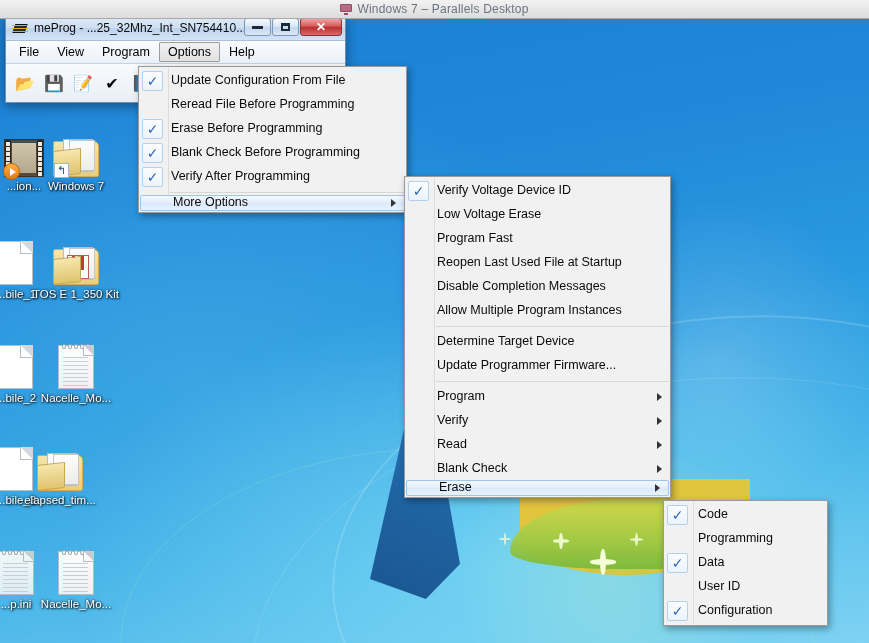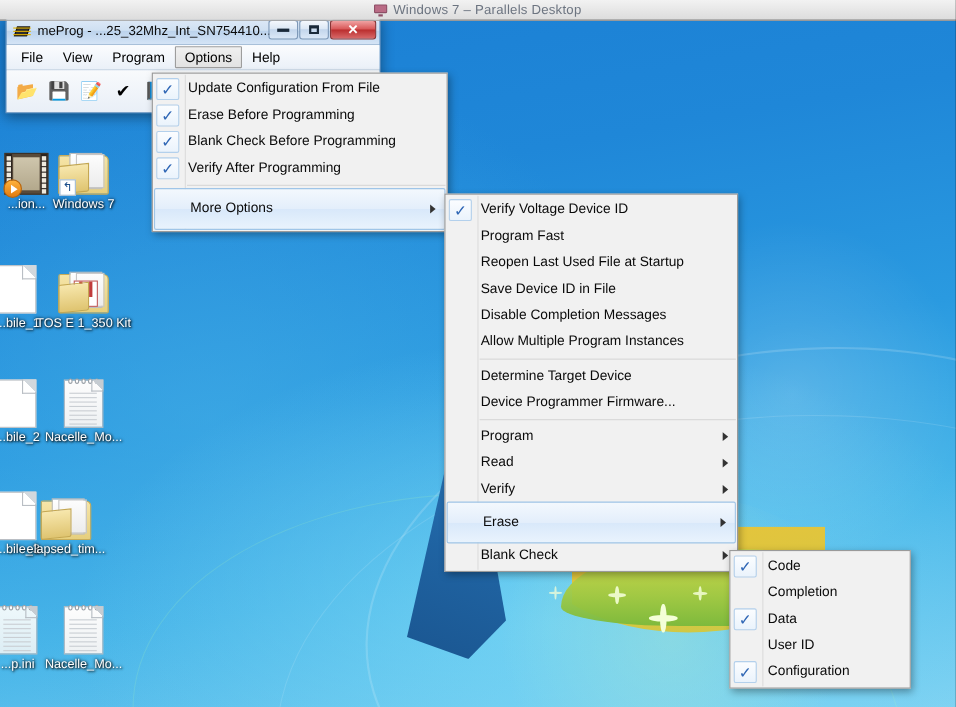--- a/index.html
+++ b/index.html
@@ -202,21 +202,21 @@
     font-size:12.5px; color:#0a0a0a;
   }
   .menu .gutter{
     position:absolute; left:1px; top:1px; bottom:1px; width:29px;
     background:#f1f1f1; border-right:1px solid #dcdcdc;
   }
   .mrow{ position:relative; display:flex; align-items:center; height:24px;
     padding-left:32px; padding-right:22px; white-space:nowrap; z-index:2;}
   .mrow.sel{
     background:linear-gradient(#f3f8fd,#e3eefb 50%,#d8e8fa 50%,#e9f3fd);
-    border:1px solid #9fc5e8; border-radius:2px; height:38px; margin:-1px 1px;
+    border:1px solid #9fc5e8; border-radius:2px; height:16px; margin:-1px 1px;
   }
   .mrow .chk{
     position:absolute; left:3px; top:2px; width:21px; height:20px;
     border:1px solid #b3d0ec; border-radius:2px;
     background:linear-gradient(#fbfdff,#eaf3fc);
     display:flex; align-items:center; justify-content:center;
     color:#2f66b5; font-size:14px; line-height:1;
   }
   .mrow .arrow{ position:absolute; right:8px; top:50%; transform:translateY(-50%);
     width:0;height:0;border-left:5px solid #333;border-top:4px solid transparent;border-bottom:4px solid transparent;}
@@ -451,20 +451,23 @@
     </div>
 </div>
 
 <div class="menu" id="menu-options">
   <div class="gutter"></div>
 <div class="mrow">
       <span class="chk">✓</span>
       <span class="txt">Update Configuration From File</span>
     </div>
     <div class="mrow">
+      <span class="txt">Reread File Before Programming</span>
+    </div>
+    <div class="mrow">
       <span class="chk">✓</span>
       <span class="txt">Erase Before Programming</span>
     </div>
     <div class="mrow">
       <span class="chk">✓</span>
       <span class="txt">Blank Check Before Programming</span>
     </div>
     <div class="mrow">
       <span class="chk">✓</span>
       <span class="txt">Verify After Programming</span>
@@ -475,71 +478,71 @@
       <span class="arrow"></span>
     </div>
   </div>
 <div class="menu" id="menu-more">
   <div class="gutter"></div>
 <div class="mrow">
       <span class="chk">✓</span>
       <span class="txt">Verify Voltage Device ID</span>
     </div>
     <div class="mrow">
+      <span class="txt">Low Voltage Erase</span>
+    </div>
+    <div class="mrow">
       <span class="txt">Program Fast</span>
     </div>
     <div class="mrow">
       <span class="txt">Reopen Last Used File at Startup</span>
     </div>
     <div class="mrow">
-      <span class="txt">Save Device ID in File</span>
-    </div>
-    <div class="mrow">
       <span class="txt">Disable Completion Messages</span>
     </div>
     <div class="mrow">
       <span class="txt">Allow Multiple Program Instances</span>
     </div>
     <div class="msep"></div>
     <div class="mrow">
       <span class="txt">Determine Target Device</span>
     </div>
     <div class="mrow">
-      <span class="txt">Device Programmer Firmware...</span>
+      <span class="txt">Update Programmer Firmware...</span>
     </div>
     <div class="msep"></div>
     <div class="mrow">
       <span class="txt">Program</span>
       <span class="arrow"></span>
     </div>
     <div class="mrow">
+      <span class="txt">Verify</span>
+      <span class="arrow"></span>
+    </div>
+    <div class="mrow">
       <span class="txt">Read</span>
       <span class="arrow"></span>
     </div>
     <div class="mrow">
-      <span class="txt">Verify</span>
+      <span class="txt">Blank Check</span>
       <span class="arrow"></span>
     </div>
     <div class="mrow sel">
       <span class="txt">Erase</span>
-      <span class="arrow"></span>
-    </div>
-    <div class="mrow">
-      <span class="txt">Blank Check</span>
       <span class="arrow"></span>
     </div>
   </div>
 <div class="menu" id="menu-erase">
   <div class="gutter"></div>
 <div class="mrow">
       <span class="chk">✓</span>
       <span class="txt">Code</span>
     </div>
     <div class="mrow">
-      <span class="txt">Completion</span>
+      <span class="txt">Programming</span>
     </div>
     <div class="mrow">
       <span class="chk">✓</span>
       <span class="txt">Data</span>
     </div>
     <div class="mrow">
       <span class="txt">User ID</span>
     </div>
     <div class="mrow">
       <span class="chk">✓</span>

